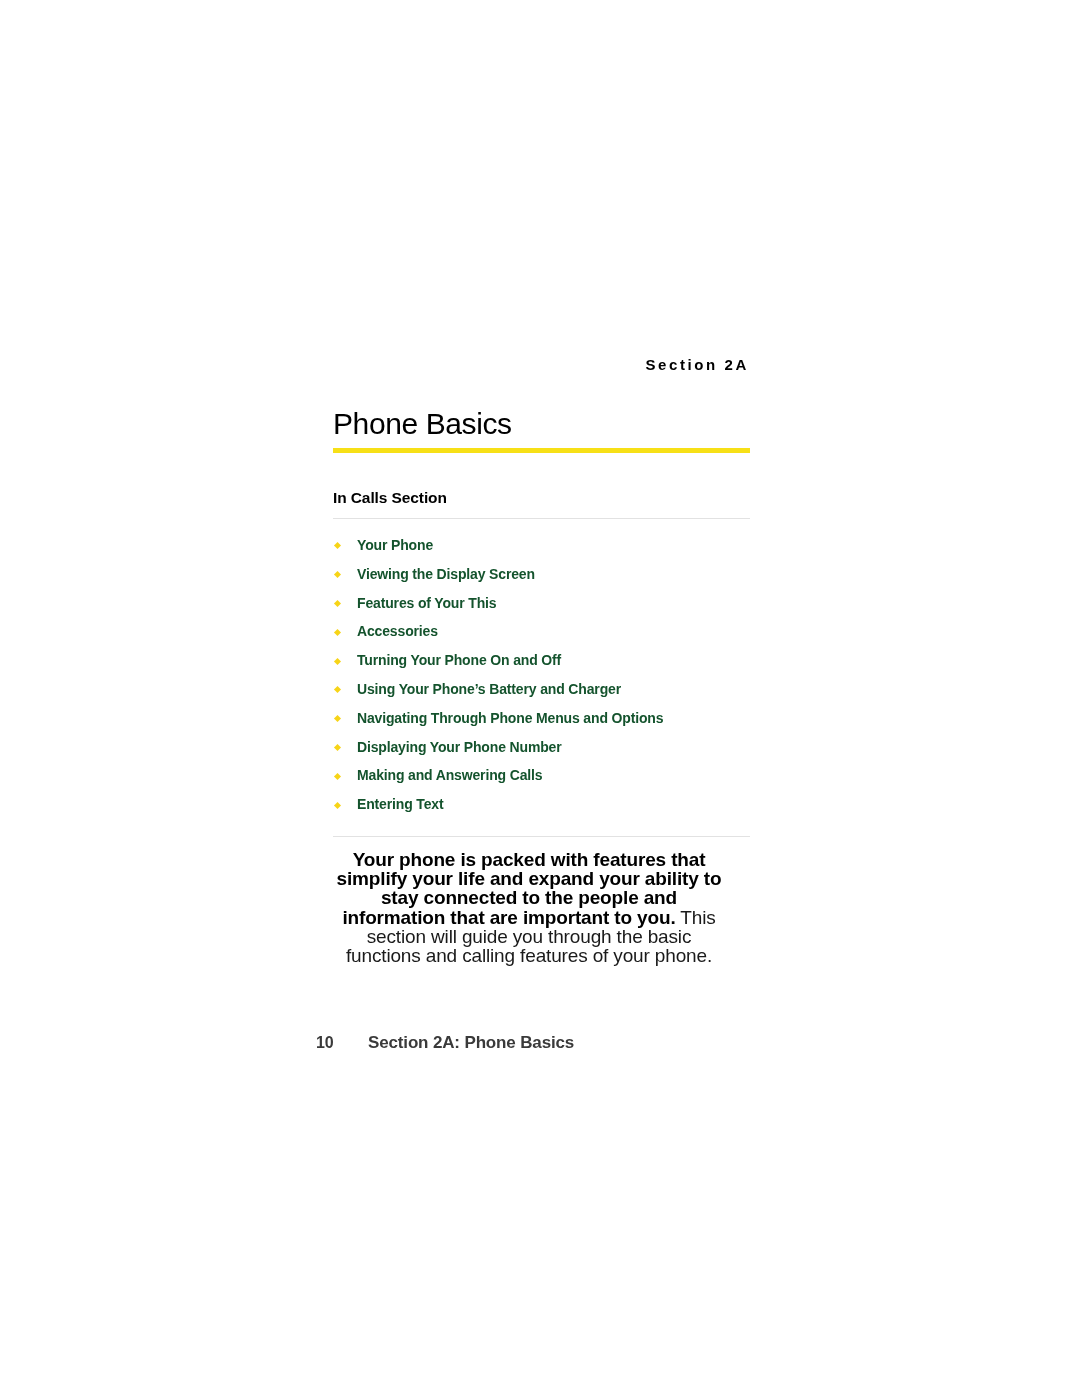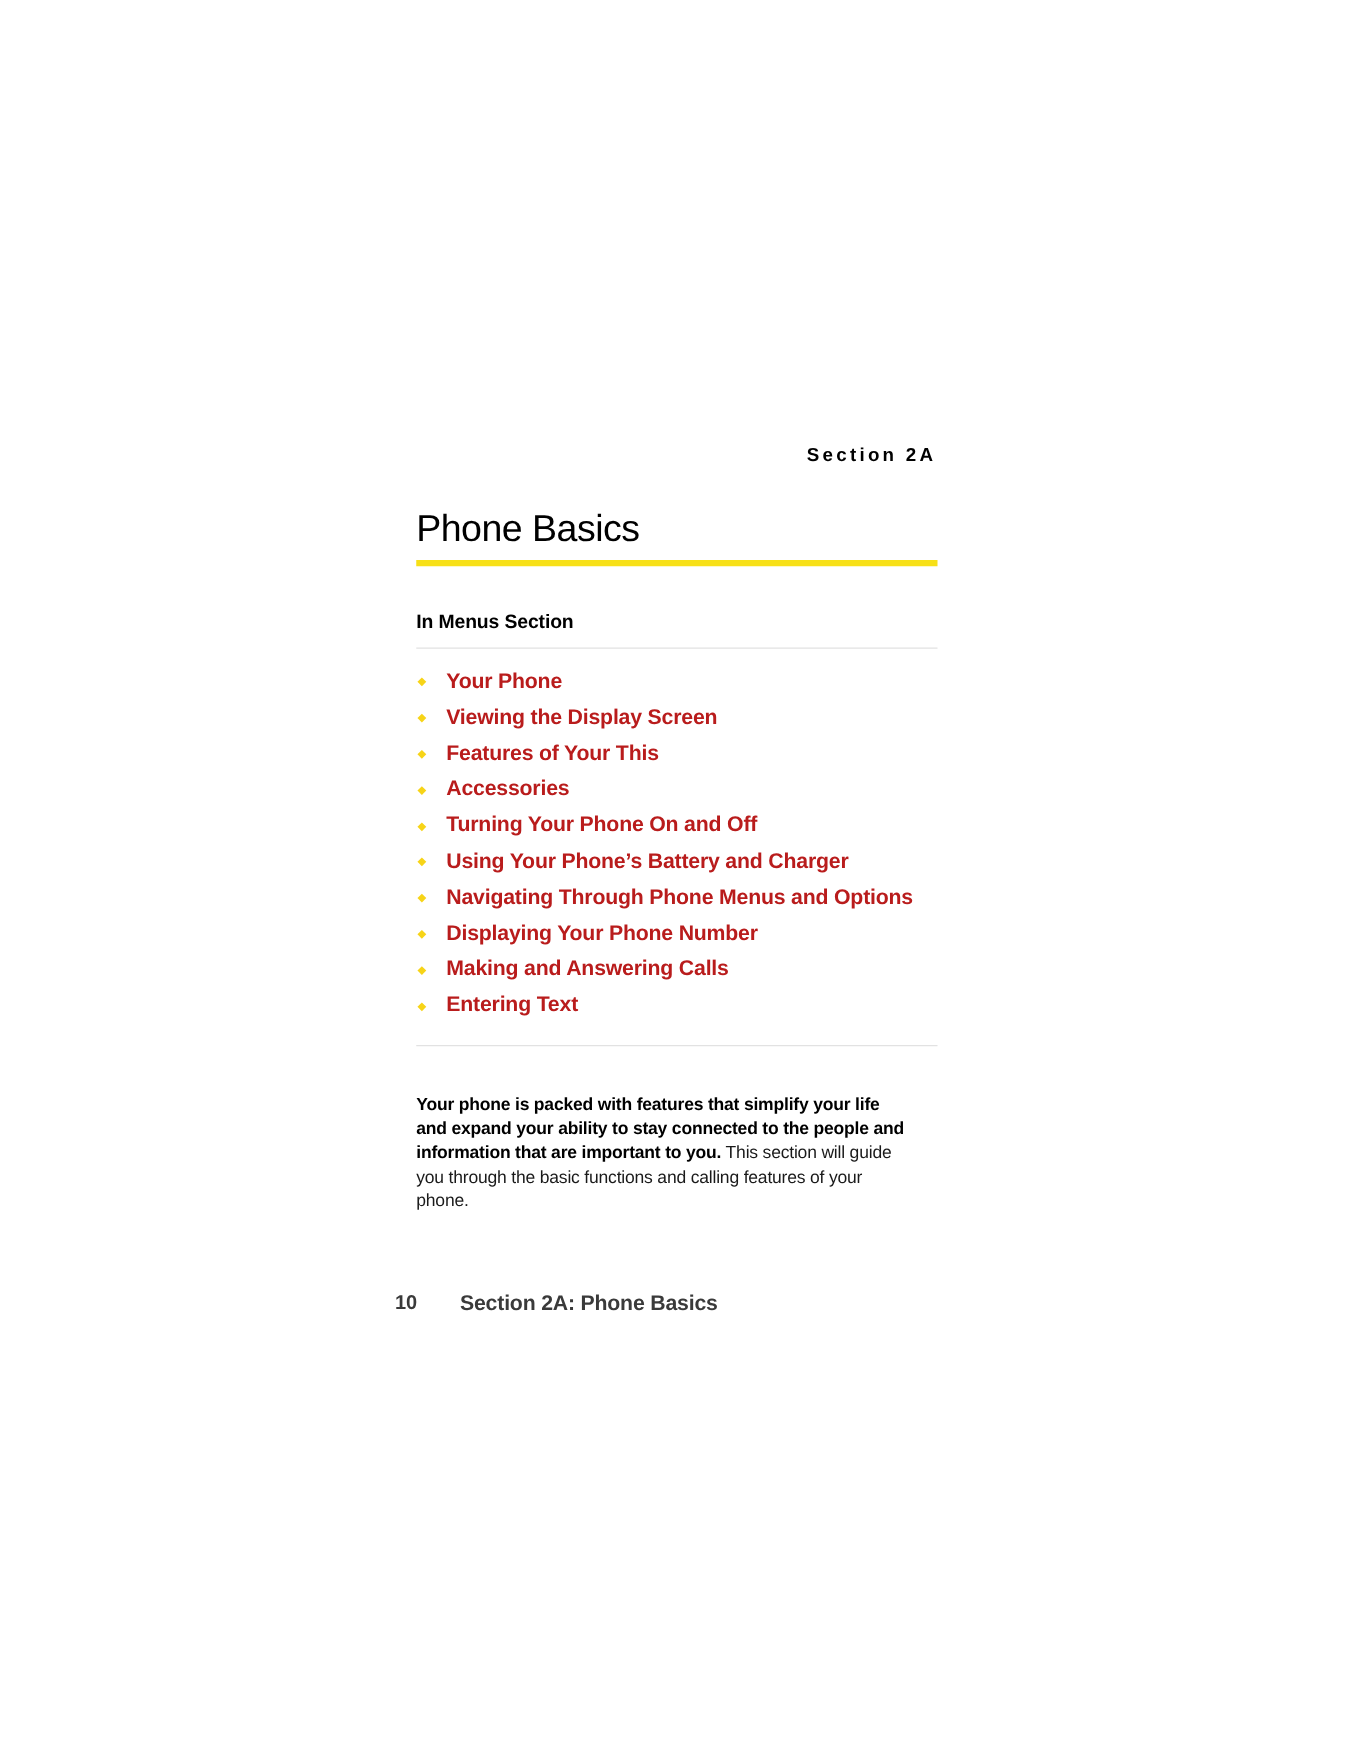--- a/index.html
+++ b/index.html
@@ -81,46 +81,47 @@
 
   .toc-list {
     list-style: none;
     margin: 0;
     padding: 12px 0 0 0;
   }
 
   .toc-item {
     position: relative;
     padding-left: 24px;
-    font-size: 17px;
+    font-size: 14px;
     font-weight: bold;
     letter-spacing: -0.15px;
     line-height: 28.8px;
-    color: #b91c1c;
+    color: #14532d;
     white-space: nowrap;
   }
 
   .toc-bullet {
     position: absolute;
     left: 2px;
     top: 50%;
     width: 5px;
     height: 5px;
     margin-top: -2px;
     background: #f7d417;
     transform: rotate(45deg);
   }
 
   .intro {
-    margin: 37px 0 0 0;
-    font-size: 14px;
+    margin: 13px 0 0 0;
+    font-size: 19px;
     line-height: 19.2px;
     letter-spacing: -0.15px;
     color: #1a1a1a;
     width: 392px;
+    text-align: center;
   }
 
   .intro .lead {
     font-weight: bold;
     color: #000000;
   }
 
   .footer {
     position: absolute;
     left: 316px;
@@ -157,21 +158,21 @@
 <div class="page">
 
   <div class="content">
 
     <div class="section-label">Section 2A</div>
 
     <h1 class="title">Phone Basics</h1>
 
     <div class="rule-yellow"></div>
 
-    <h2 class="in-this-section">In Menus Section</h2>
+    <h2 class="in-this-section">In Calls Section</h2>
 
     <div class="rule-hair top"></div>
 
     <ul class="toc-list">
       <li class="toc-item">
         <span class="toc-bullet"></span>
         <span>Your Phone</span>
       </li>
       <li class="toc-item">
         <span class="toc-bullet"></span>

